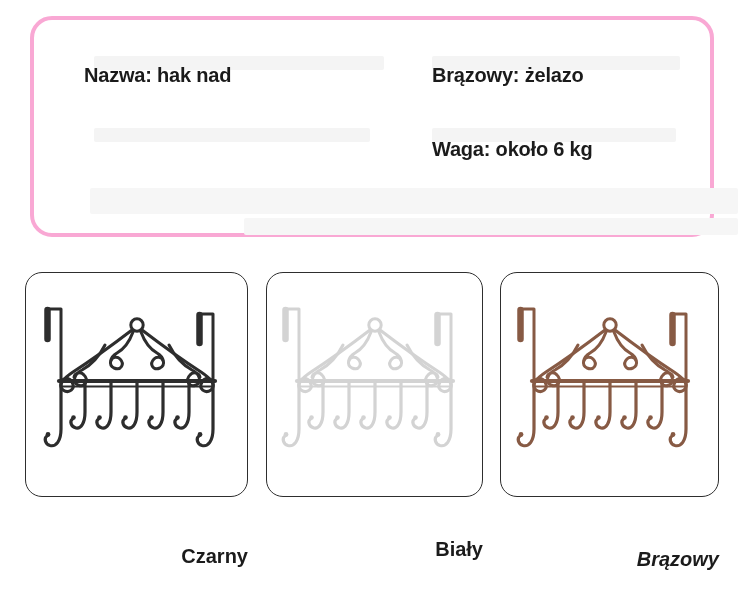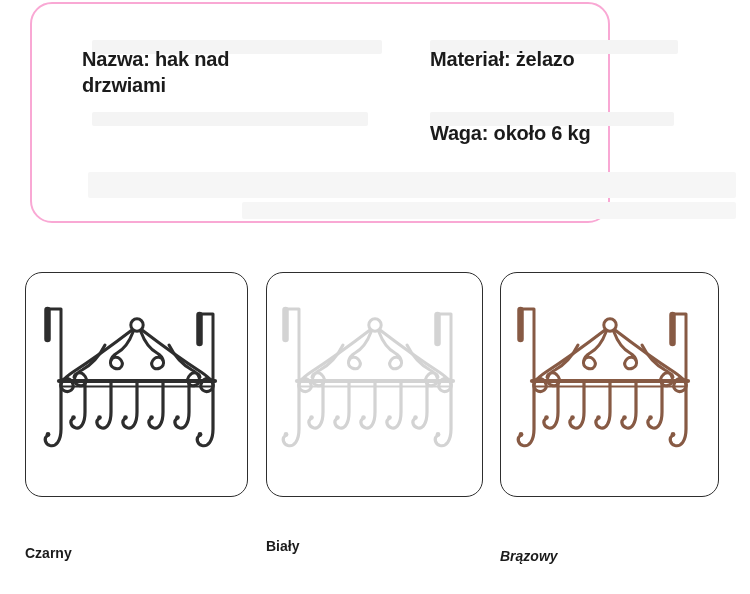--- a/index.html
+++ b/index.html
@@ -3,22 +3,22 @@
 <meta charset="utf-8">
 <style>
   html,body{margin:0;padding:0;background:#ffffff;}
   body{
     width:750px;height:594px;position:relative;overflow:hidden;
     font-family:"Liberation Sans","DejaVu Sans",sans-serif;
     color:#1b1b1b;
   }
   
   .info-box{
-    position:absolute;left:30px;top:2px;width:580px;height:221px;
-    border:2px solid #f9a8d4;border-radius:22px;background:#ffffff;
+    position:absolute;left:30px;top:16px;width:684px;height:221px;
+    border:4px solid #f9a8d4;border-radius:22px;background:#ffffff;
     box-sizing:border-box;
   }
   .txt{
     position:absolute;font-weight:700;font-size:20px;line-height:26px;
     letter-spacing:-0.2px;white-space:nowrap;z-index:2;
   }
   .name-block  {left:50px;top:42px;}
   .material-block{left:398px;top:42px;}
   .color-block {left:50px;top:116px;}
   .weight-block{left:398px;top:116px;}
@@ -40,21 +40,21 @@
   .card-1{left:25px;width:223px;}
   .card-2{left:266px;width:217px;}
   .card-3{left:500px;width:219px;}
   .rack-svg{display:block;margin:26px auto 0;}
   .card-1 .rack-svg{color:#2d2d2d;}
   .card-2 .rack-svg{color:#d3d3d3;}
   .card-3 .rack-svg{color:#875a44;}
 
   
   .swatch-label{
-    position:absolute;font-weight:700;font-size:14px;text-align:left;
+    position:absolute;font-weight:700;font-size:20px;text-align:right;
   }
   .label-1{left:25px; width:223px;top:545px;}
   .label-2{left:266px;width:217px;top:538px;}
   .label-3{left:500px;width:219px;top:548px;font-style:italic;}
 </style>
 </head>
 <body>
 
 <svg width="0" height="0" style="position:absolute" aria-hidden="true">
   <defs>
@@ -101,24 +101,23 @@
 <div class="info-box">
   <div class="ghost g1"></div>
   <div class="ghost g2"></div>
   <div class="ghost g3"></div>
   <div class="ghost g4"></div>
   <div class="ghost g5"></div>
   <div class="ghost g6"></div>
 
   <div class="txt name-block">
     <div>Nazwa: hak nad</div>
-    <div>drzwiami</div>
   </div>
   <div class="txt material-block">
-    <div>Materiał: żelazo</div>
+    <div>Brązowy: żelazo</div>
   </div>
   <div class="txt weight-block">
     <div>Waga: około 6 kg</div>
   </div>
   <div class="txt usage-block">
   </div>
 </div>
 
 <div class="card card-1">
   <svg class="rack-svg" width="200" height="160" viewBox="0 0 200 160" style="color: rgb(45, 45, 45);">

